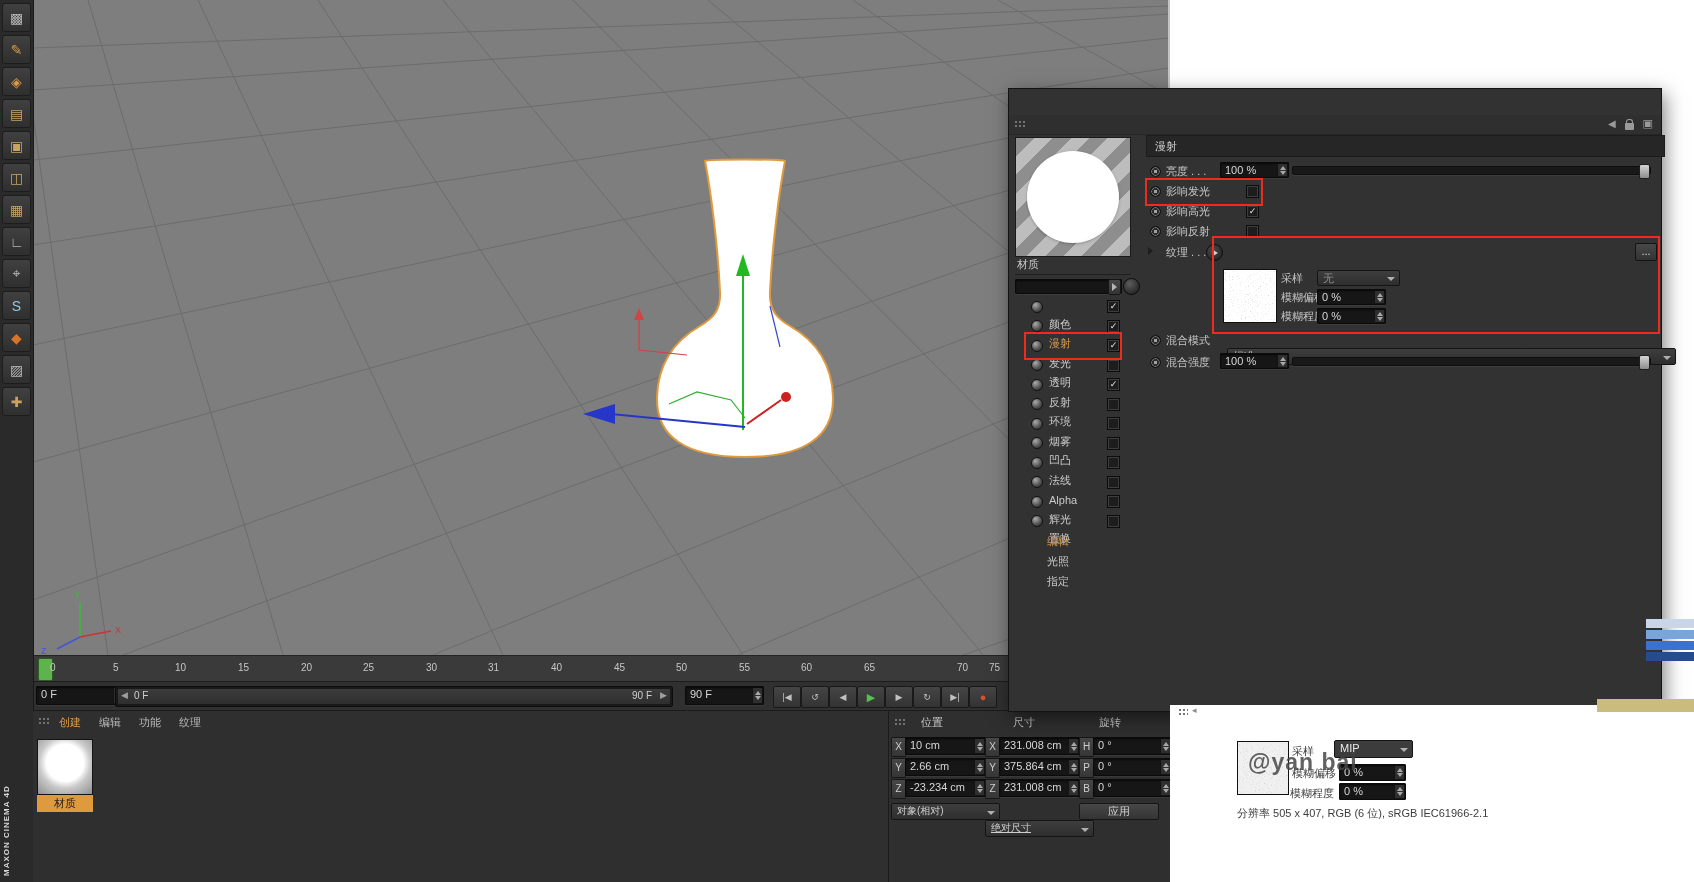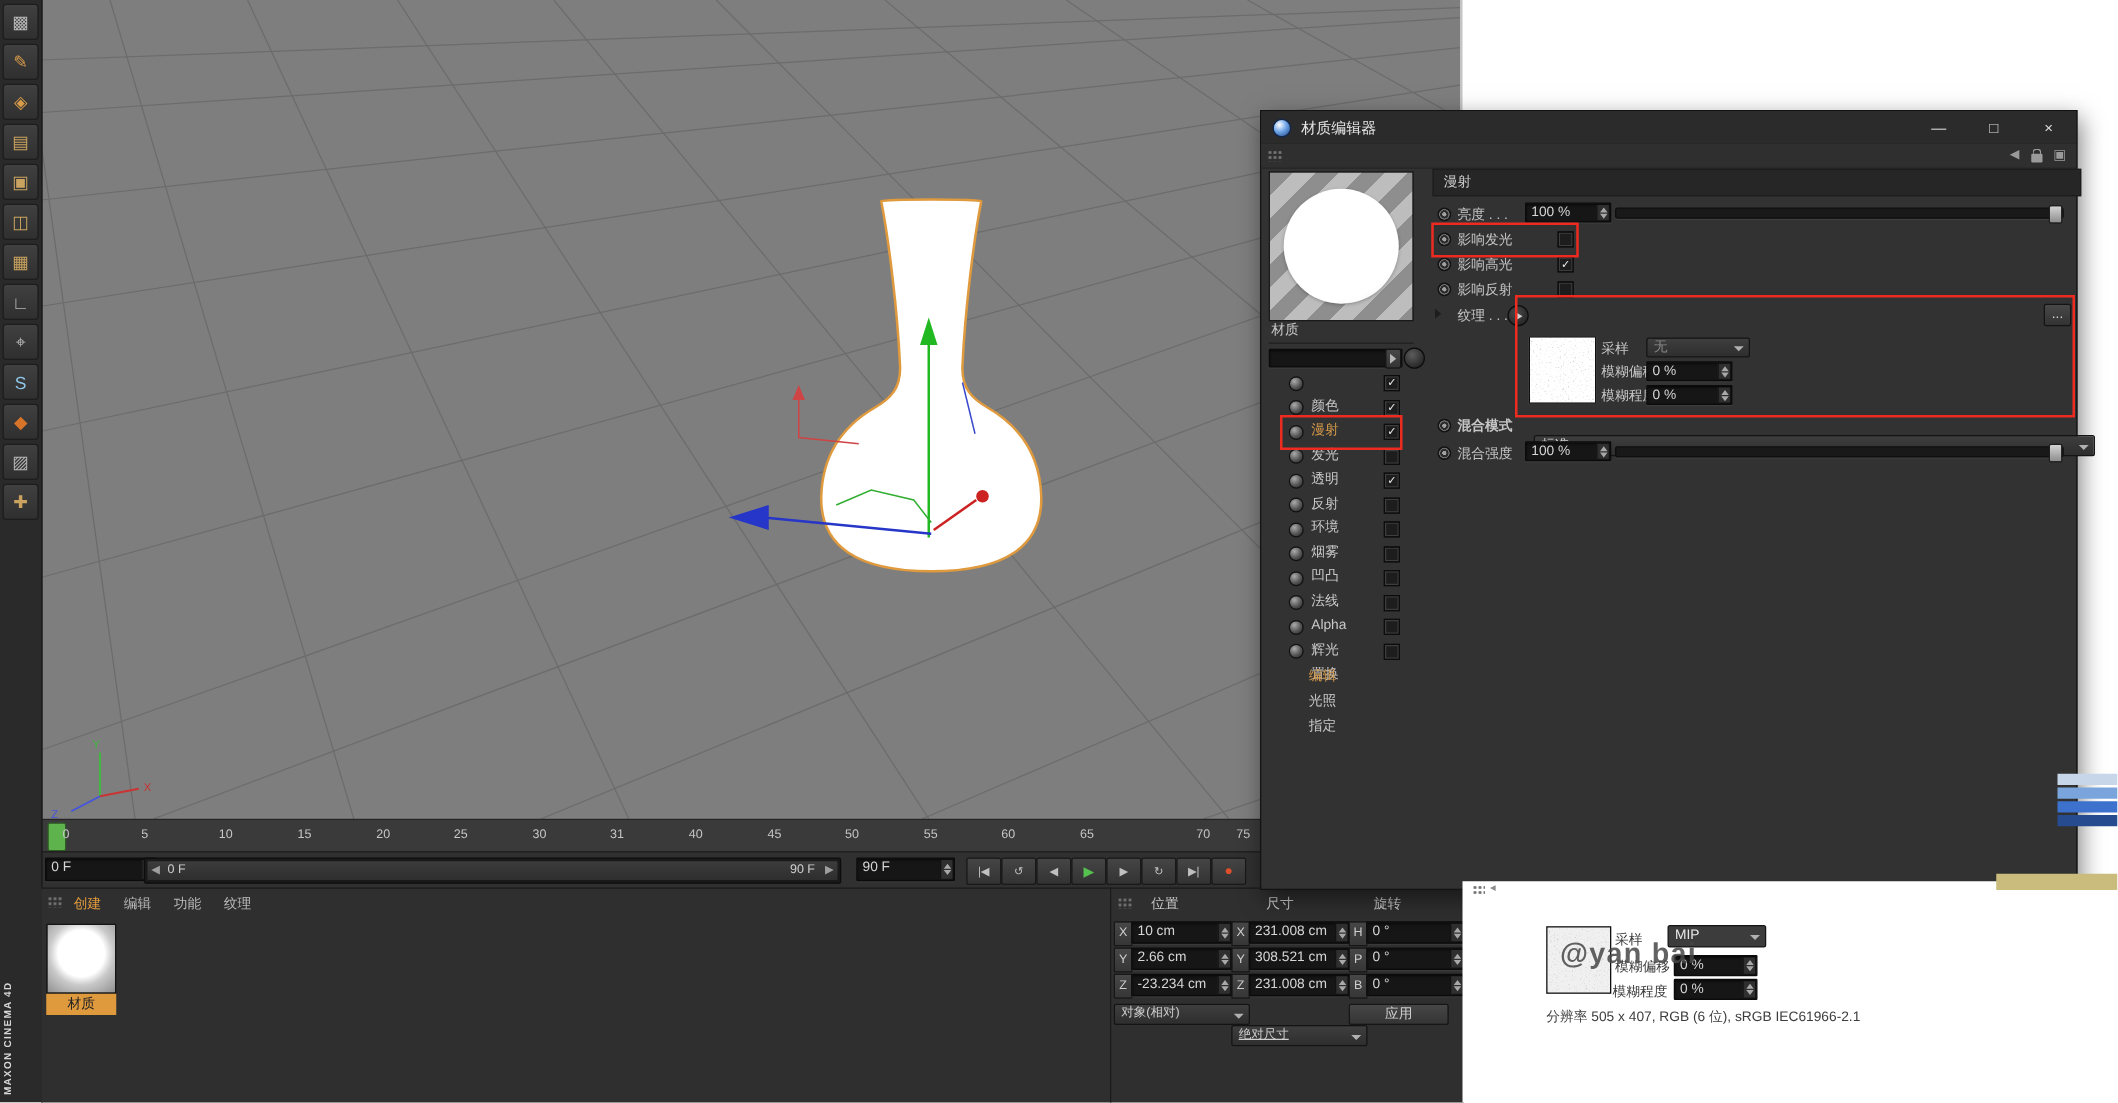--- a/index.html
+++ b/index.html
@@ -287,21 +287,21 @@
         <i class="up"></i>
         <i class="dn"></i>
       </span></div>
 
   <span class="badge" style="left:2px;top:47px;">Y</span>
   <div class="fld abs" style="left:16px;top:47px;width:64px;height:16px;"><span>2.66 cm</span><span class="spin">
         <i class="up"></i>
         <i class="dn"></i>
       </span></div>
   <span class="badge" style="left:96px;top:47px;">Y</span>
-  <div class="fld abs" style="left:110px;top:47px;width:64px;height:16px;"><span>308.521 cm</span><span class="spin">
+  <div class="fld abs" style="left:110px;top:47px;width:64px;height:16px;"><span>375.864 cm</span><span class="spin">
         <i class="up"></i>
         <i class="dn"></i>
       </span></div>
   <span class="badge" style="left:190px;top:47px;">P</span>
   <div class="fld abs" style="left:204px;top:47px;width:62px;height:16px;"><span>0 °</span><span class="spin">
         <i class="up"></i>
         <i class="dn"></i>
       </span></div>
 
   <span class="badge" style="left:2px;top:68px;">Z</span>
@@ -319,28 +319,20 @@
         <i class="up"></i>
         <i class="dn"></i>
       </span></div>
 
   <div class="dd abs" style="left:2px;top:92px;width:88px;height:15px;font-size:10px;"><span>对象(相对)</span></div>
   <div class="dd abs" style="left:96px;top:92px;width:88px;height:15px;font-size:10px;text-decoration:underline;"><span>绝对尺寸</span></div>
   <div class="btn abs" style="left:190px;top:92px;width:78px;height:15px;line-height:15px;">应用</div>
 </div>
 
 <div id="mat-editor" class="abs">
-  <div id="me-titlebar">
-    <span id="me-title-icon"></span>
-    <span id="me-title">材质编辑器</span>
-    <span style="flex:1"></span>
-    <span class="wbtn">—</span>
-    <span class="wbtn">□</span>
-    <span class="wbtn">×</span>
-  </div>
   <div id="me-strip">
     <div class="grip abs" style="left:5px;top:5px;width:12px;height:9px;"></div>
     <div class="abs" style="right:8px;top:2px;display:flex;gap:9px;align-items:center;">
       <span style="color:#9a9a9a;font-size:10px;">◀</span>
       <span class="lock"></span>
       <span style="color:#9a9a9a;font-size:11px;">▣</span>
     </div>
   </div>
 
   <div id="me-preview" class="abs">
@@ -460,21 +452,21 @@
         <i class="up"></i>
         <i class="dn"></i>
       </span></div>
   <span class="plabel" style="left:272px;top:220px;">模糊程度</span>
   <div class="fld abs" style="left:308px;top:219px;width:52px;height:14px;"><span>0 %</span><span class="spin">
         <i class="up"></i>
         <i class="dn"></i>
       </span></div>
 
   <span class="adot abs" style="left:141px;top:246px;"></span>
-  <span class="plabel" style="left:157px;top:244px;font-weight:bold;">混合模式</span>
+  <span class="plabel" style="left:157px;top:244px;">混合模式</span>
   <div class="dd abs" style="left:218px;top:243px;width:428px;height:15px;"><span>标准</span></div>
 
   <span class="adot abs" style="left:141px;top:268px;"></span>
   <span class="plabel" style="left:157px;top:266px;">混合强度</span>
   <div class="fld abs" style="left:211px;top:264px;width:52px;height:14px;"><span>100 %</span><span class="spin">
         <i class="up"></i>
         <i class="dn"></i>
       </span></div>
   <div class="slider abs" style="left:283px;top:268px;width:357px;height:7px;">
       <span class="handle"></span>

